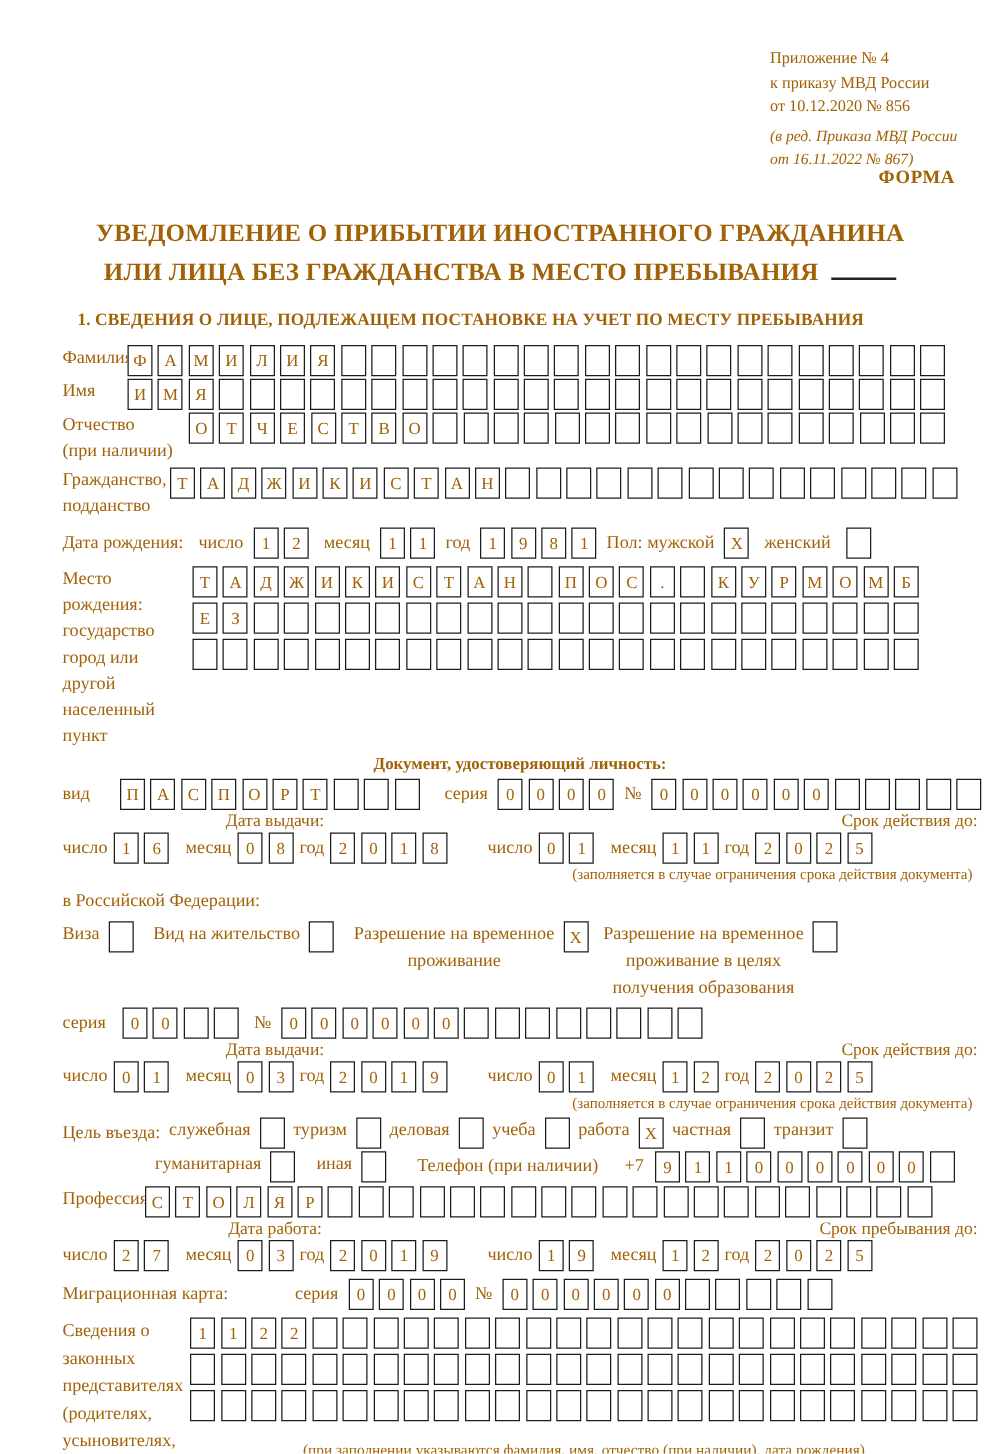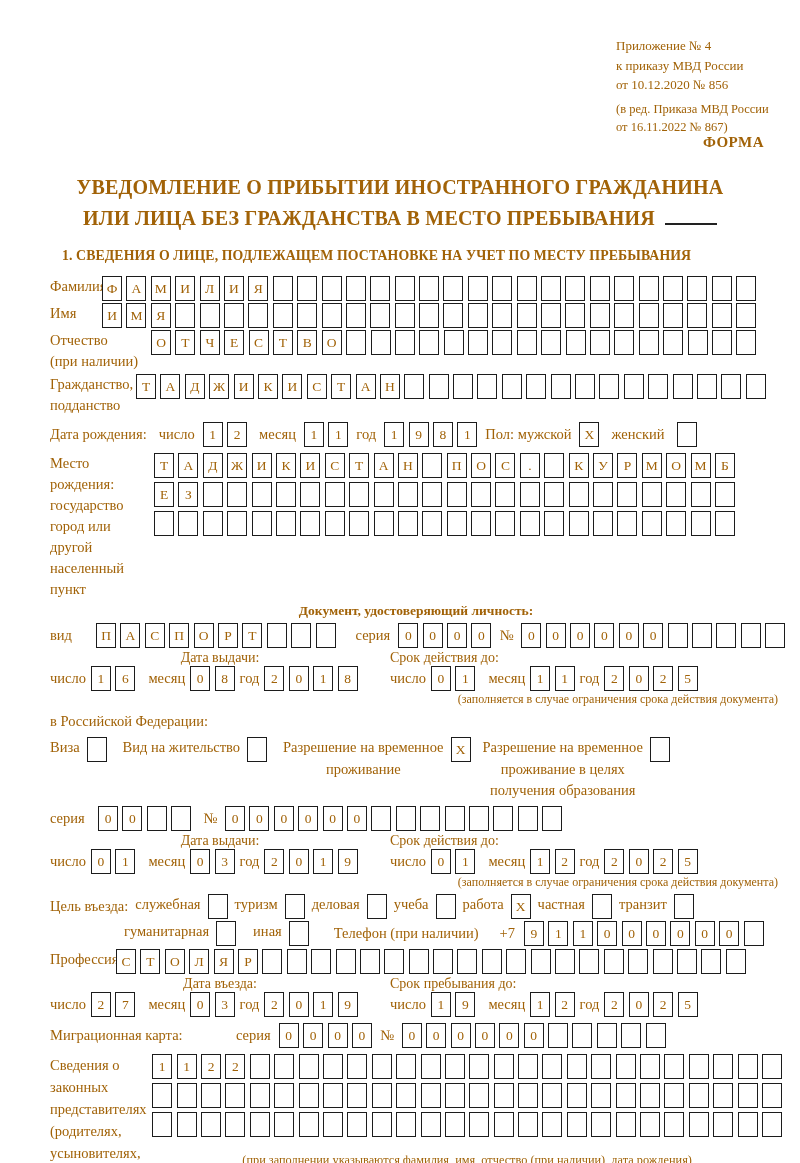--- a/index.html
+++ b/index.html
@@ -1,38 +1,38 @@
 <!DOCTYPE html>
 <html><head>
 <meta charset="utf-8">
 <style>
   html,body{margin:0;padding:0;background:#fff;}
   .page{position:relative;width:800px;height:1163px;background:#fff;color:#a16207;
         font-family:"Liberation Serif","DejaVu Serif",serif;font-size:14.5px;overflow:hidden;}
   .topright{position:absolute;left:616px;top:36px;font-size:13px;line-height:1.5;}
-  .topright .ed{margin-top:5px;font-size:12.5px;}
+  .topright .ed{margin-top:5px;font-size:12.5px;font-style:italic;}
   .forma{position:absolute;top:134px;right:36px;font-weight:bold;font-size:15px;letter-spacing:.5px;}
   .title{padding-top:172px;text-align:center;font-weight:bold;font-size:20px;line-height:1.55;letter-spacing:.2px;}
   .uline{display:inline-block;width:52px;border-bottom:2px solid #222;height:.95em;margin-left:10px;}
   .content{padding:0 18px 0 50px;}
   .sec{margin:14px 0 12px;padding-left:12px;font-weight:bold;font-size:13.8px;white-space:nowrap;letter-spacing:.1px;}
   .row{display:flex;align-items:flex-start;margin-bottom:2px;}
   .vc{align-items:center;}
   .lbl{flex:0 0 auto;line-height:1.45;}
   .w52{width:52px;}.w101{width:101px;}.w86{width:86px;}.w104{width:104px;}.w66{width:66px;}
   .cells{display:inline-flex;gap:4.4px;flex:0 0 auto;}
   .cell{box-sizing:border-box;width:20px;height:25px;border:1.8px solid #1c1c1c;background:#fff;
         display:inline-flex;align-items:center;justify-content:center;font-size:13.5px;line-height:1;flex:0 0 auto;}
   .colcells{display:flex;flex-direction:column;gap:4px;}
   .mt6{margin-top:6px;}
   .center-b{text-align:center;font-weight:bold;font-size:13.5px;margin:3px 0 4px;}
   .gap8{margin-left:8px;}.gap12{margin-left:12px;}.gap16{margin-left:16px;}.gap20{margin-left:20px;}.gap28{margin-left:28px;}
   .dhead{display:flex;font-size:14px;margin-top:1px;}
   .dhead .dh1{width:340px;text-align:center;}
-  .dhead .dh2{flex:1;text-align:left;}
+  .dhead .dh2{flex:1;text-align:right;}
   .drow{display:flex;align-items:center;margin-bottom:1px;}
   .dgroup{display:flex;align-items:center;gap:5px;}
   .dg-left{width:340px;}
   .note{font-size:12px;text-align:right;padding-right:4px;margin:1px 0 4px;}
   .plain{line-height:1.5;}
   .optrow{display:flex;align-items:flex-start;margin-top:4px;margin-bottom:4px;}
   .opt{display:flex;align-items:flex-start;gap:7px;}
   .optcol{text-align:center;line-height:1.5;}
   .purp{display:flex;align-items:center;gap:7px;flex-wrap:nowrap;margin-bottom:2px;}
   .purp2{display:flex;align-items:center;gap:9px;padding-left:74px;margin-bottom:3px;}
@@ -613,21 +613,21 @@
           <span class="cell"></span>
           <span class="cell"></span>
           <span class="cell"></span>
           <span class="cell"></span>
           <span class="cell"></span>
           <span class="cell"></span>
         </span>
     </div>
 
     <div class="dhead">
-      <div class="dh1">Дата въезда:</div>
+      <div class="dh1">Дата работа:</div>
       <div class="dh2">Срок пребывания до:</div>
     </div>
     <div class="drow">
       <span class="dgroup dg-left">
         <span class="lbl">число</span>
         <span class="cells">
             <span class="cell">2</span>
             <span class="cell">7</span>
           </span>
         <span class="lbl gap8">месяц</span>

